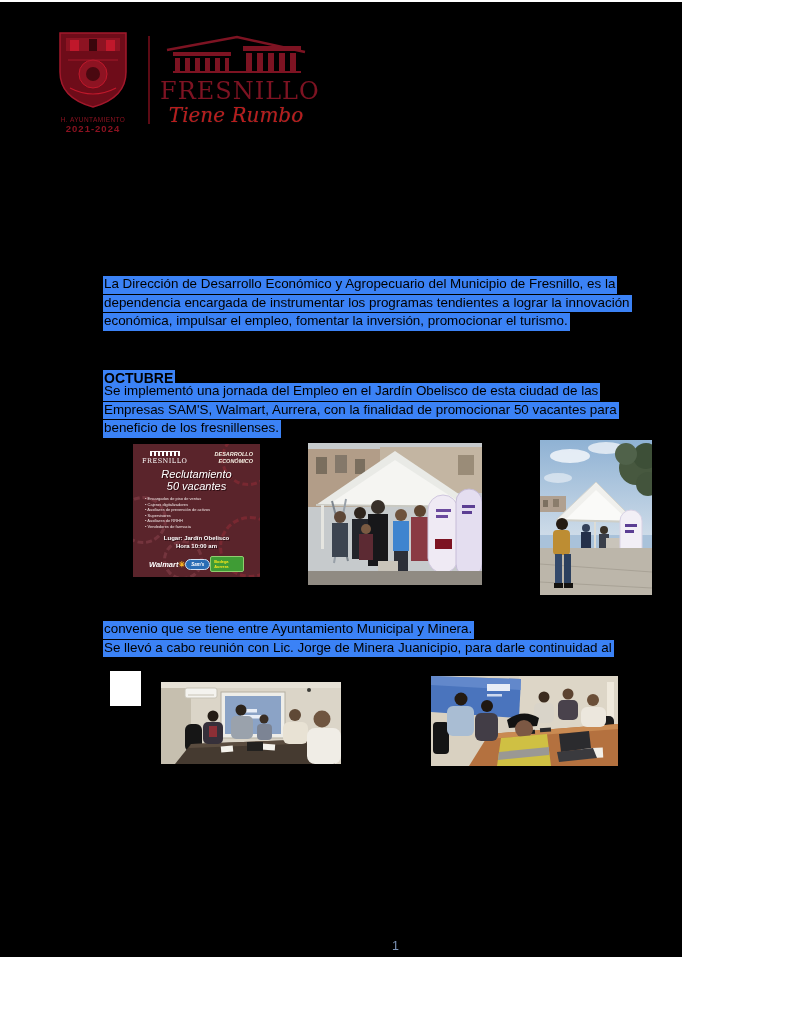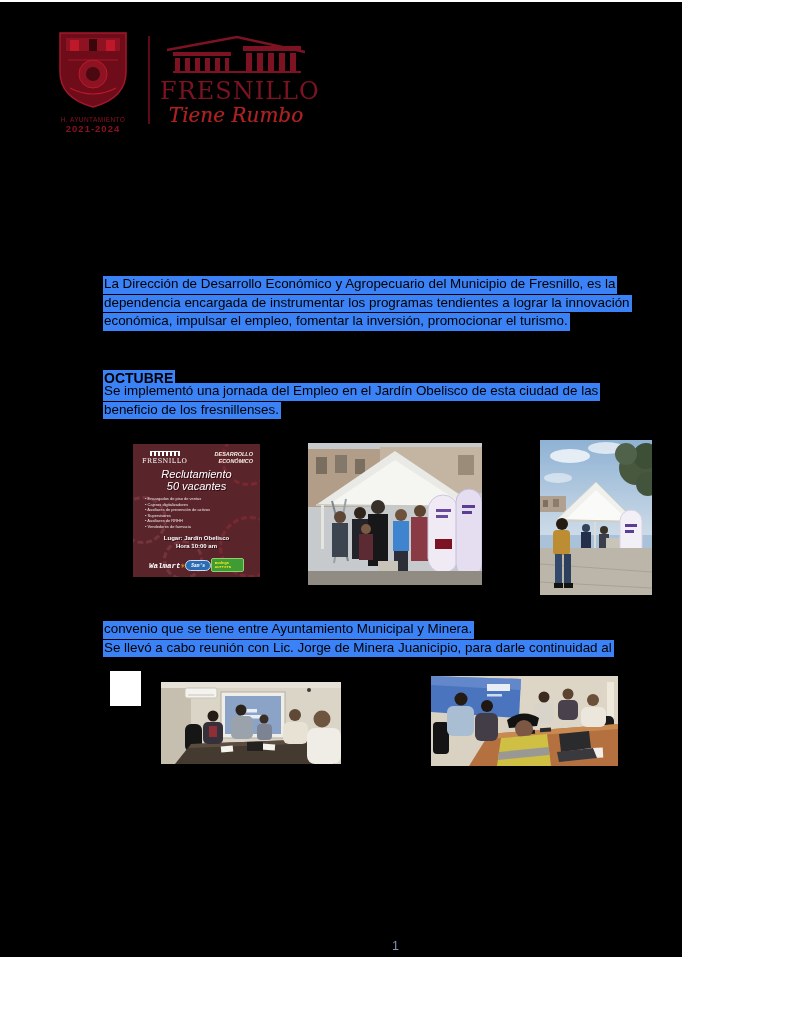--- a/index.html
+++ b/index.html
@@ -34,21 +34,21 @@
   .flyer-brand .cols{display:block; width:30px; height:4px; margin:0 auto 1px auto;
     background:repeating-linear-gradient(90deg,#fff 0 2px,transparent 2px 4px); border-top:1px solid #fff;}
   .flyer-dept{font-size:5.5px; font-weight:bold; font-style:italic; text-align:right; color:#f5efe2; line-height:6.5px;}
   .flyer-title{position:relative; text-align:center; font-weight:normal; font-style:italic; margin-top:3px;
     font-size:11px; line-height:12px; text-shadow:1px 1px 0 #2c0d12;}
   .flyer-bullets{position:relative; margin:4px 0 0 0; padding:0 0 0 12px; list-style:none;
     font-size:4px; line-height:5.6px; color:#f0e4e4;}
   .flyer-bullets li:before{content:"• ";}
   .flyer-place{position:relative; text-align:center; font-size:6px; font-weight:bold; margin-top:4px; line-height:8px;
     text-shadow:1px 1px 0 #2c0d12;}
-  .flyer-logos{position:absolute; left:0; right:0; bottom:5px; display:flex; justify-content:space-around; align-items:center; padding:0 16px;font-family:Liberation Mono, monospace;}
+  .flyer-logos{position:absolute; left:0; right:0; bottom:5px; display:flex; justify-content:space-around; align-items:center; padding:0 16px;}
   .walmart-logo{font-size:7.5px; font-weight:bold; font-style:italic; color:#fff;}
   .walmart-logo .spark{color:#f5b324; font-style:normal; font-size:8px;}
   .sams-logo{background:#2a6db5; color:#fff; font-size:4.5px; font-weight:bold; font-style:italic;
     border-radius:6px; padding:2px 5px; border:1px solid #cfe0f2;}
   .aurrera-logo{background:#3f9c35; color:#f7e71c; font-size:3.9px; font-weight:bold;
     border-radius:2px; padding:2px 3px; border:1px solid #8fce6f;}
   
   .crowd{left:308px; top:443px; width:174px; height:142px; background:#c6cacc;}
   .tentp{left:540px; top:440px; width:112px; height:155px; background:#a9c2da;}
   .meet1{left:161px; top:682px; width:180px; height:82px; background:#dbd5c8;}
@@ -112,20 +112,21 @@
     <div class="hl-line">dependencia encargada de instrumentar los programas tendientes a lograr la innovación</div>
     <div class="hl-line">económica, impulsar el empleo, fomentar la inversión, promocionar el turismo.</div>
   </div>
 
   <div class="textblock" style="top:370px;">
     <div class="hl-line section-title">OCTUBRE</div>
   </div>
 
   <div class="textblock" style="top:383px;">
     <div class="hl-line">Se implementó una jornada del Empleo en el Jardín Obelisco de esta ciudad de las</div>
+    <div class="hl-line">Empresas SAM'S, Walmart, Aurrera, con la finalidad de promocionar 50 vacantes para</div>
     <div class="hl-line">beneficio de los fresnillenses.</div>
   </div>
 
   <div class="photo flyer">
     <div class="gear" style="left:88px; top:-12px; width:48px; height:48px;"></div>
     <div class="gear light" style="left:-14px; top:52px; width:42px; height:42px;"></div>
     <div class="gear" style="left:86px; top:72px; width:56px; height:56px;"></div>
     <div class="gear light" style="left:30px; top:96px; width:34px; height:34px;"></div>
     <div class="flyer-top">
       <div class="flyer-brand">

